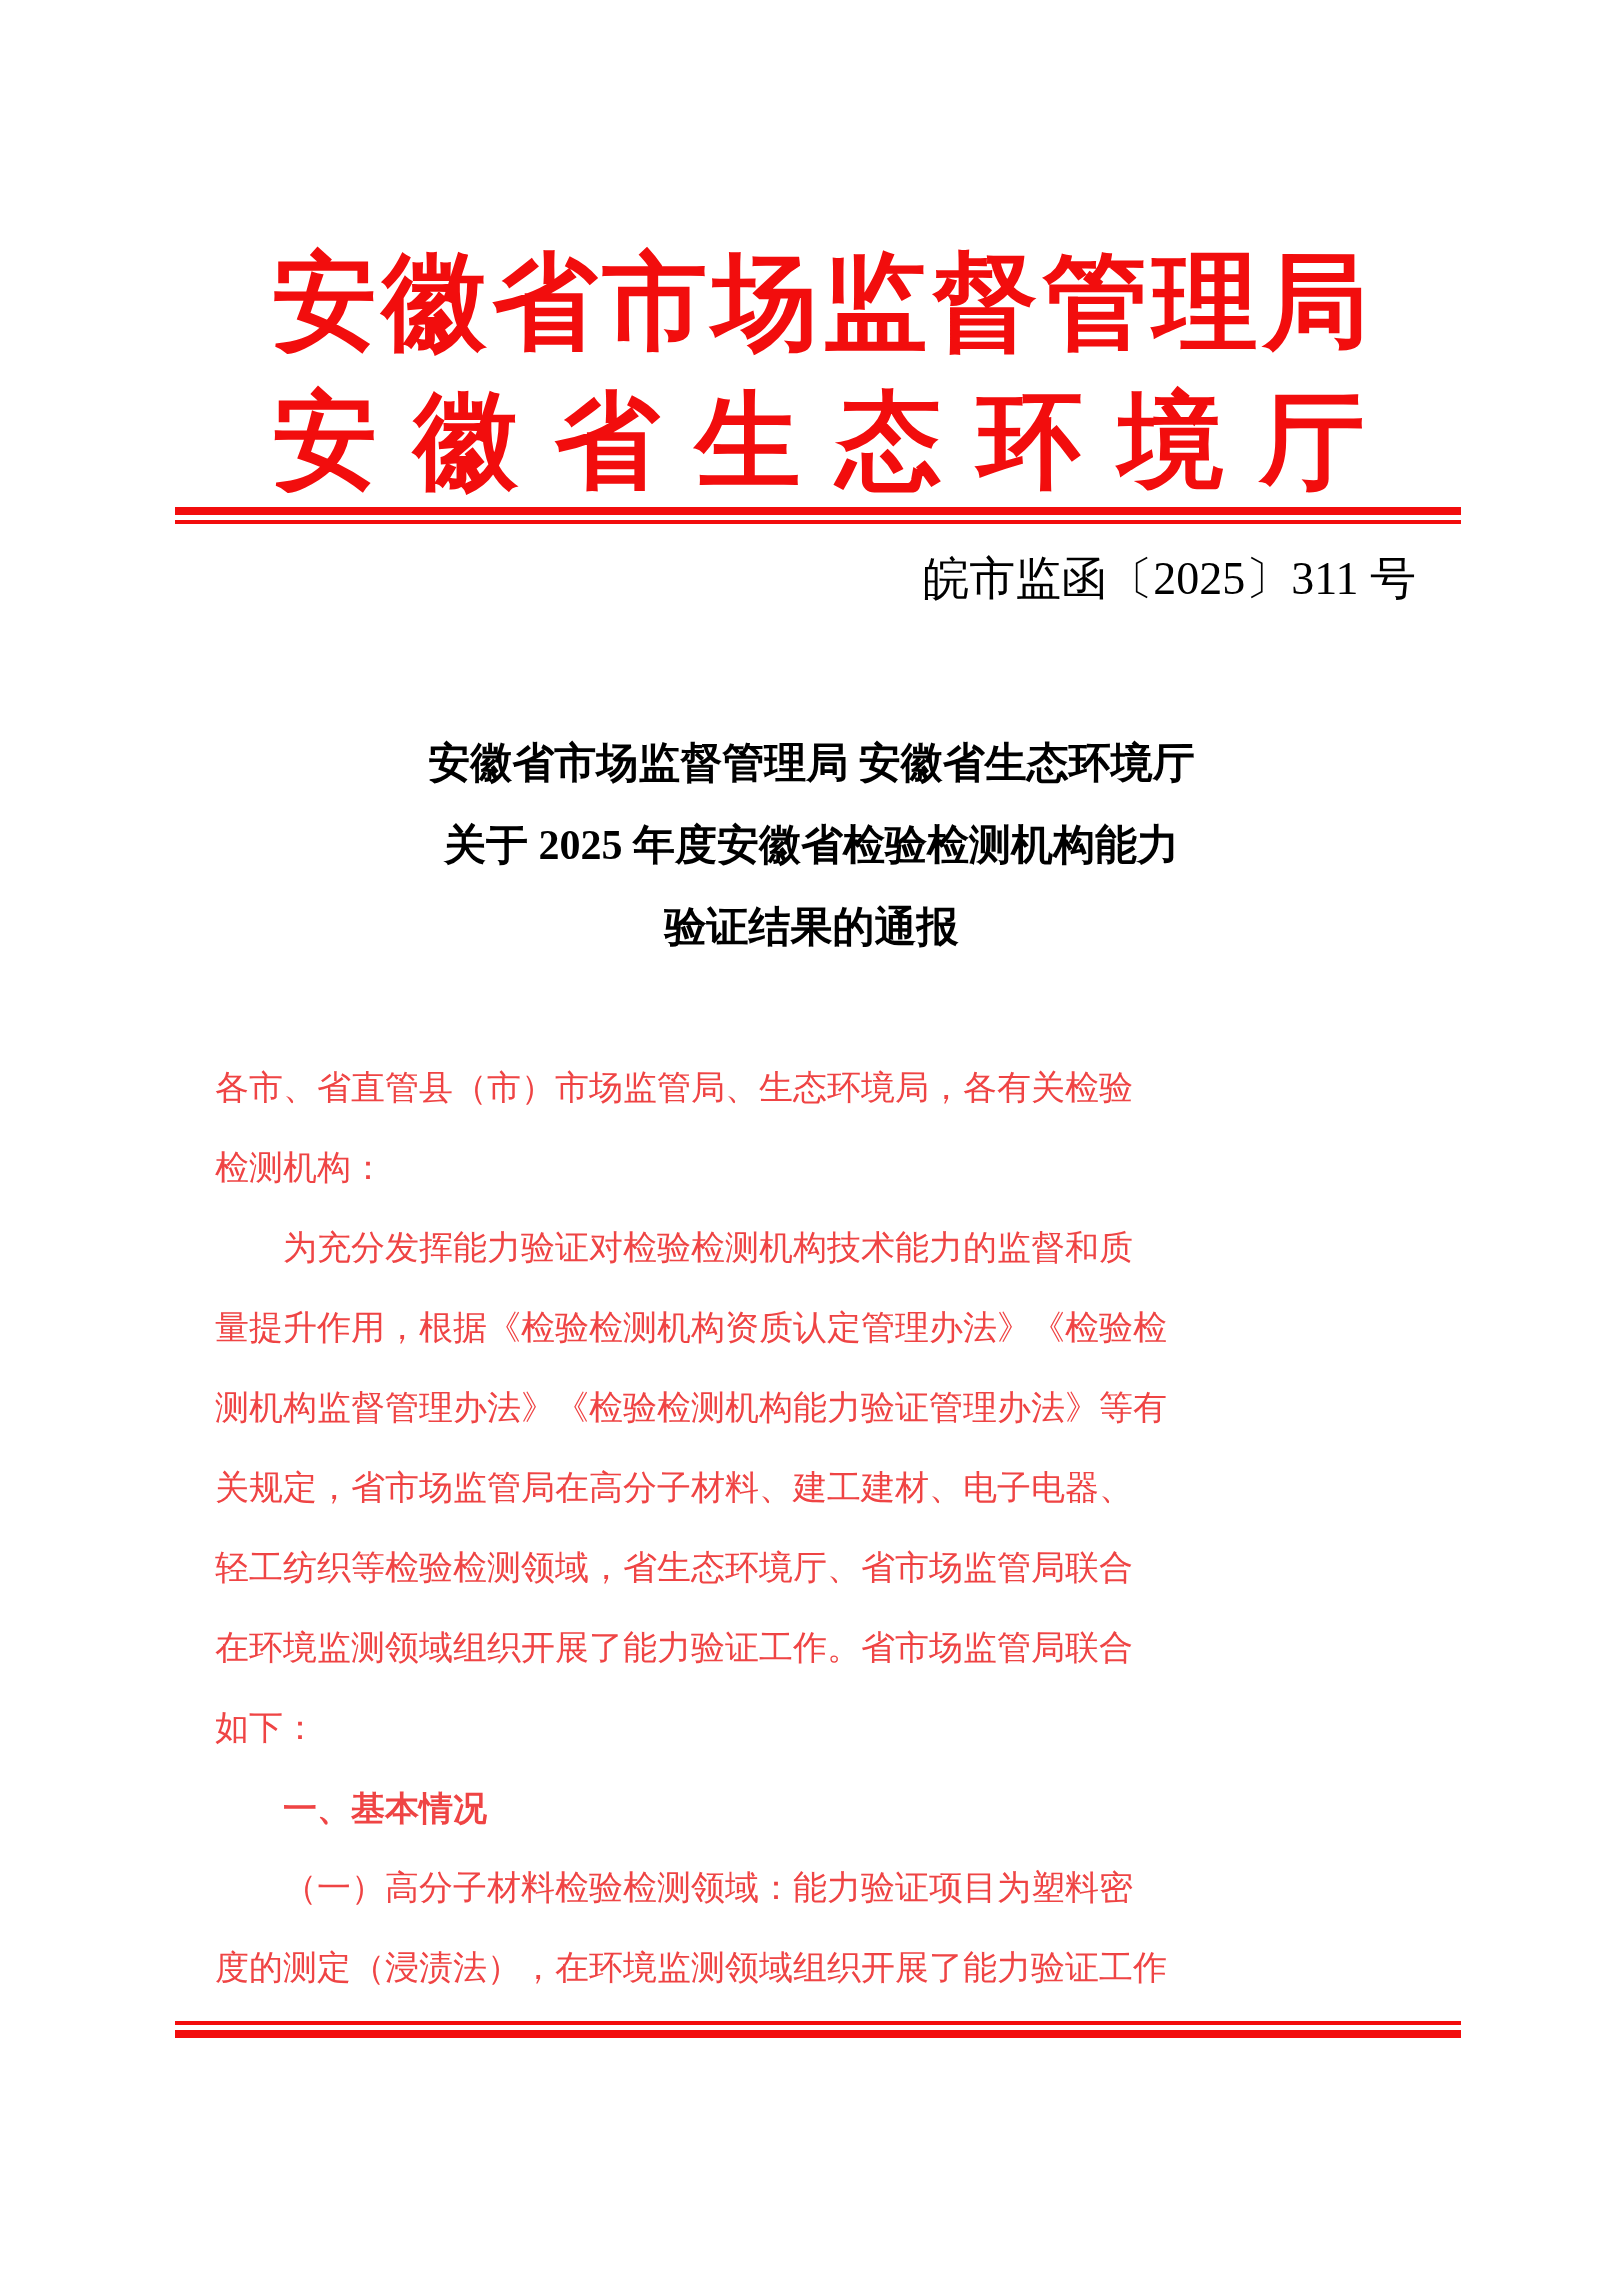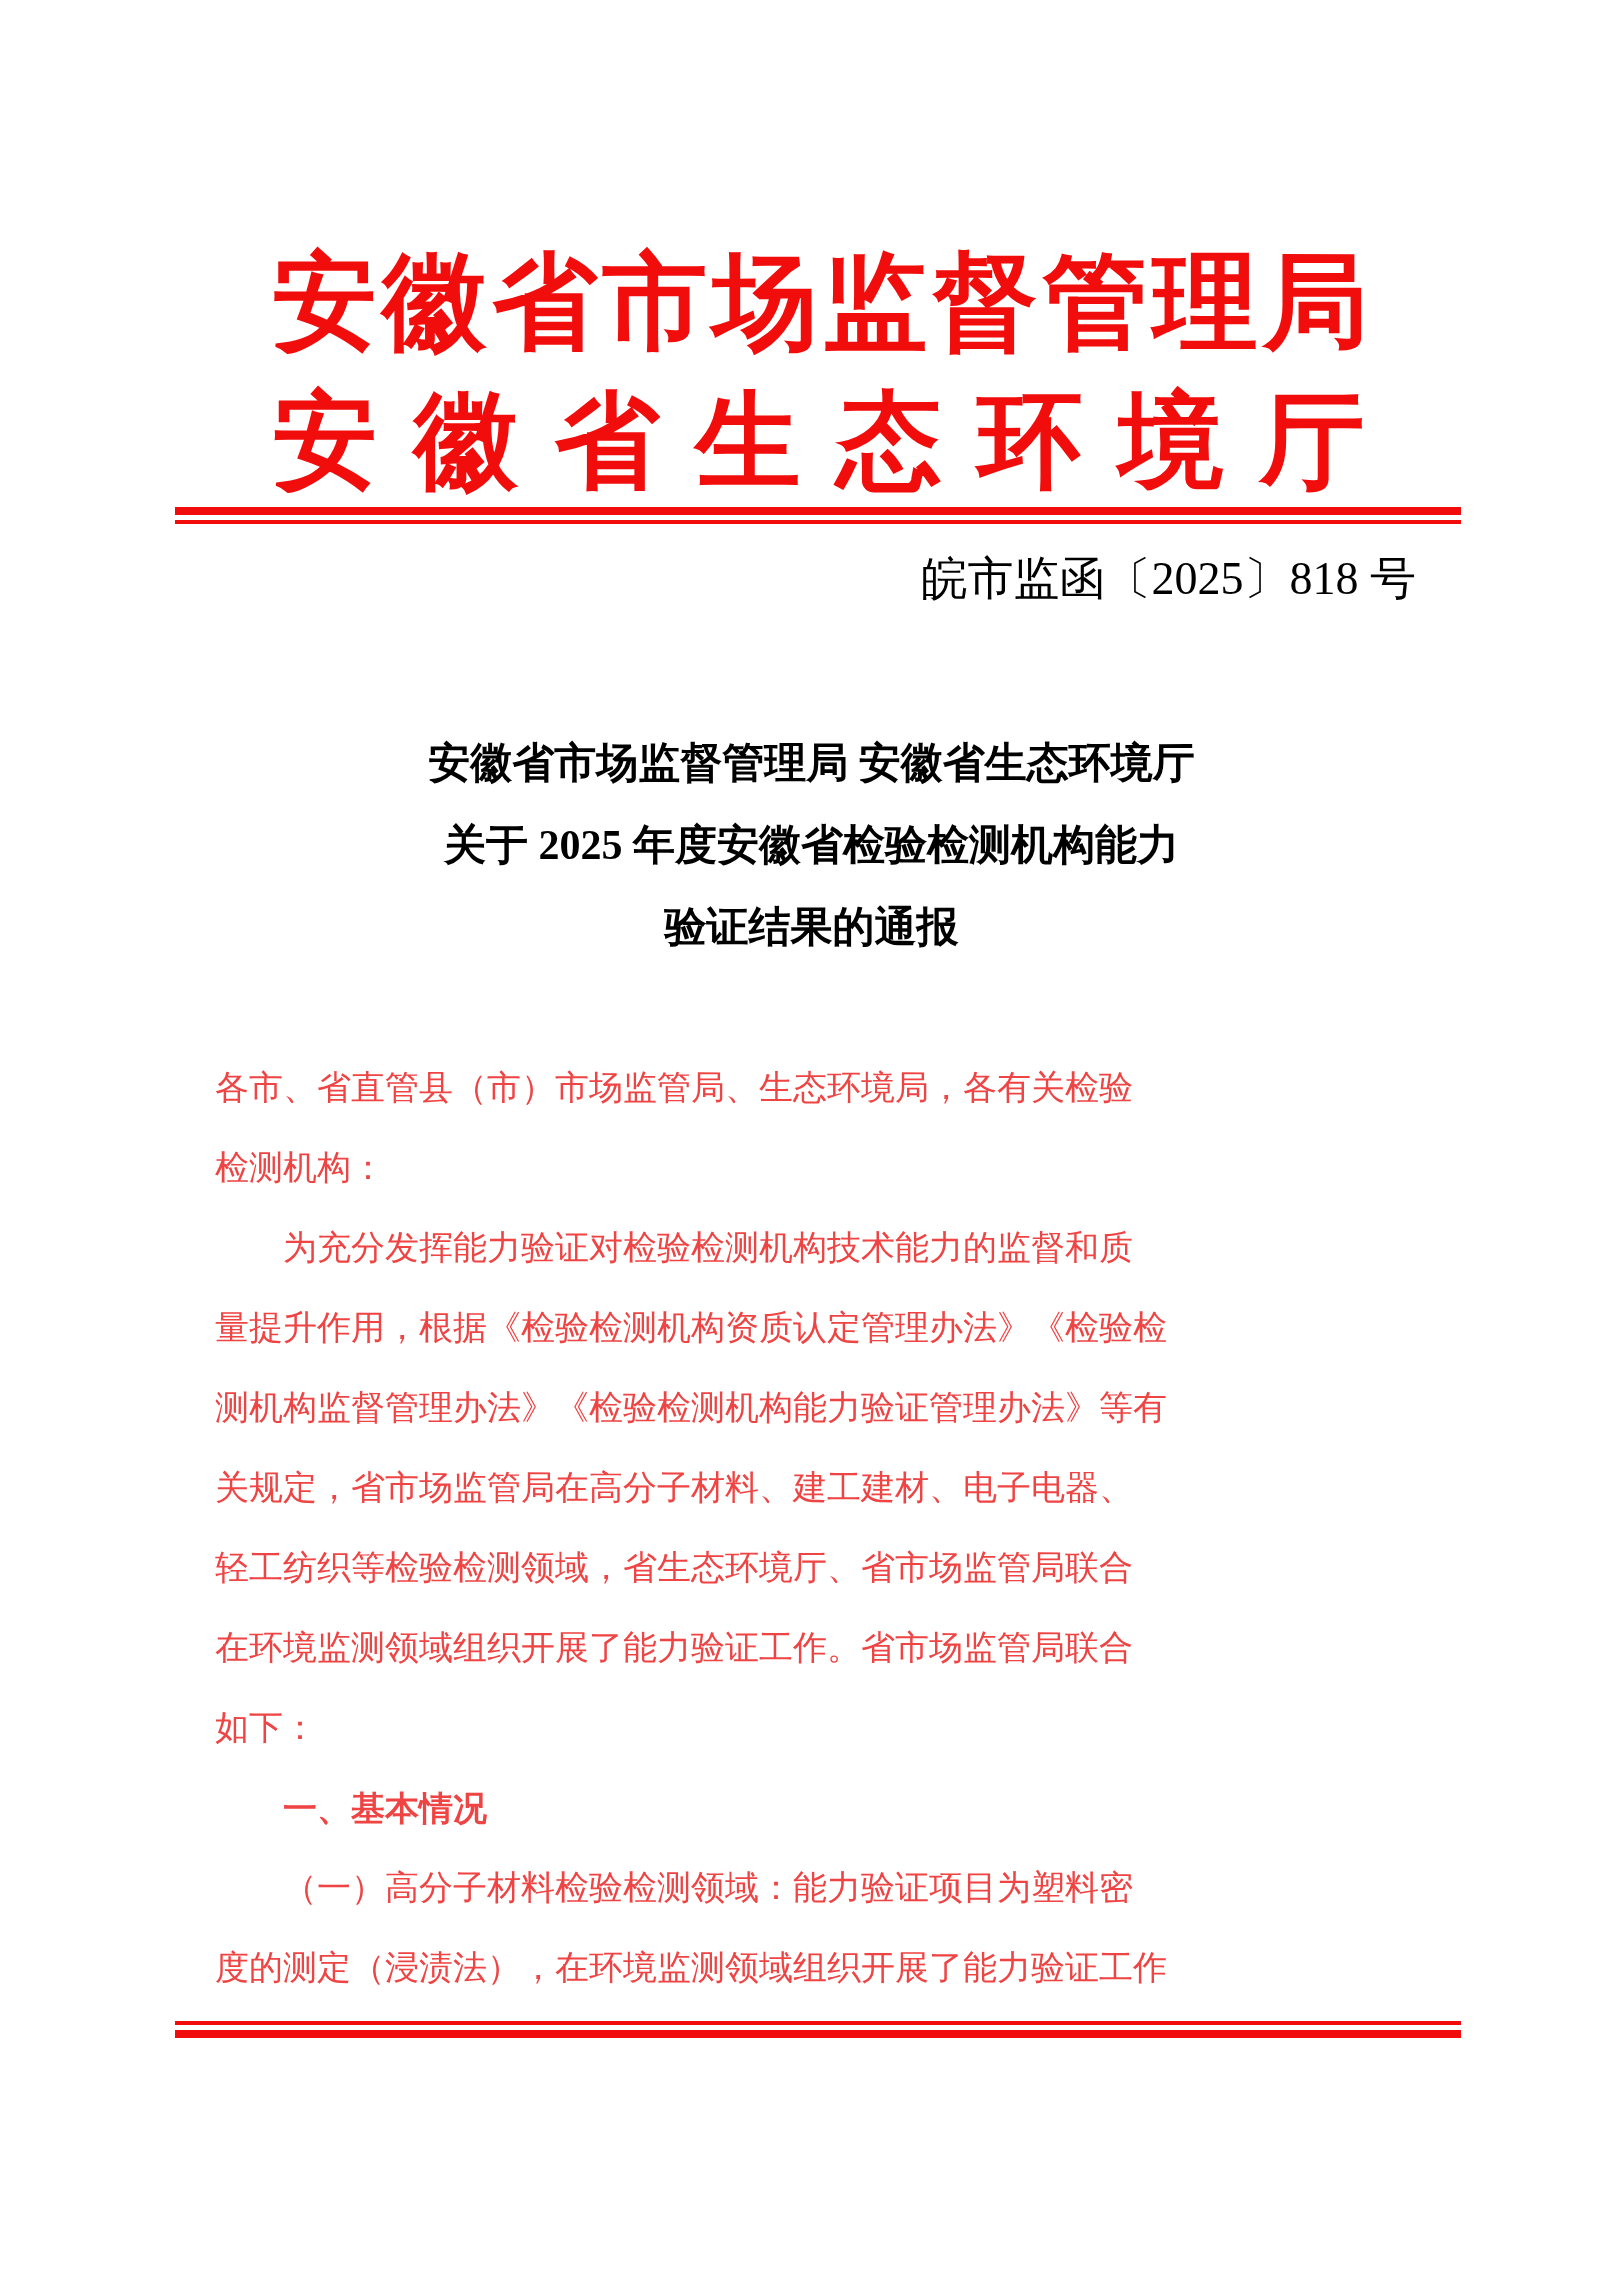--- a/index.html
+++ b/index.html
@@ -108,21 +108,21 @@
     <div class="org-line-1">安徽省市场监督管理局</div>
     <div class="org-line-2">安徽省生态环境厅</div>
   </div>
 
   <div class="rule rule-top">
     <div class="bar-thick"></div>
     <div class="bar-gap"></div>
     <div class="bar-thin"></div>
   </div>
 
-  <div class="doc-number">皖市监函〔2025〕818 号</div>
+  <div class="doc-number">皖市监函〔2025〕311 号</div>
 
   <div class="doc-title">
     <div class="title-line">安徽省市场监督管理局 安徽省生态环境厅</div>
     <div class="title-line">关于 2025 年度安徽省检验检测机构能力</div>
     <div class="title-line">验证结果的通报</div>
   </div>
 
   <div class="doc-body">
       <div class="body-line">各市、省直管县（市）市场监管局、生态环境局，各有关检验</div>
       <div class="body-line">检测机构：</div>

